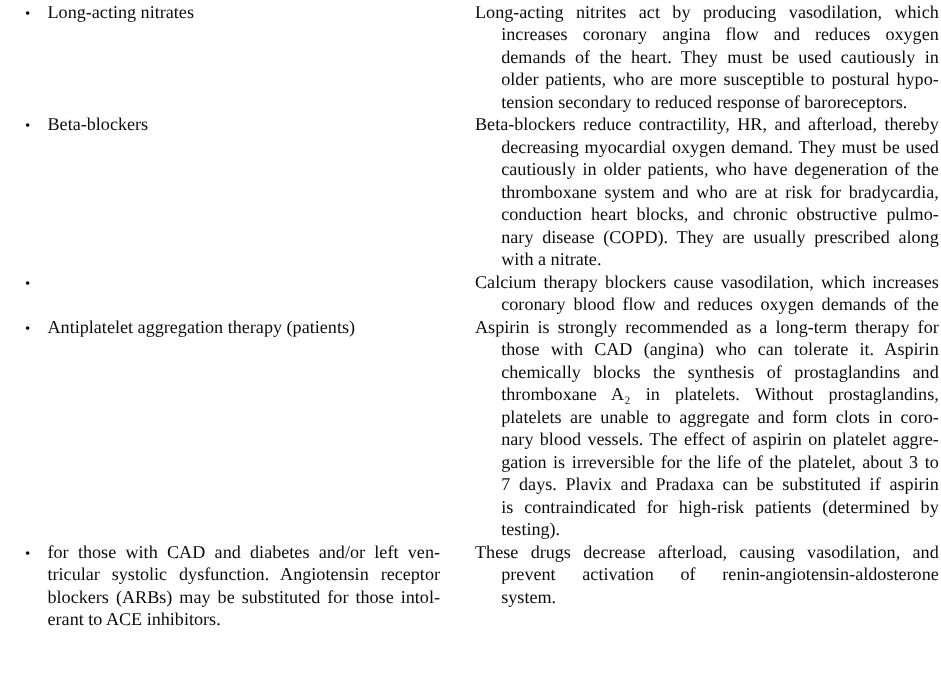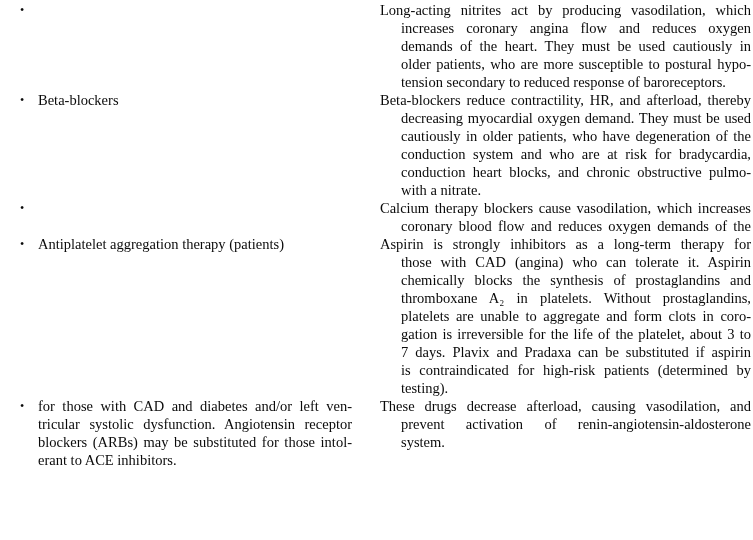--- a/index.html
+++ b/index.html
@@ -57,20 +57,23 @@
     padding-left: 21px;
   }
 </style>
 </head>
 <body>
 
 <div class="page">
   <div class="row">
     <div class="cell-left">
       <span class="bullet">•</span>
+      <div class="term">
+          <div class="ln">Long-acting nitrates</div>
+        </div>
     </div>
     <div class="cell-right">
         <div class="ln jst">Long-acting nitrites act by producing vasodilation, which</div>
         <div class="ln cont jst">increases coronary angina flow and reduces oxygen</div>
         <div class="ln cont jst">demands of the heart. They must be used cautiously in</div>
         <div class="ln cont jst">older patients, who are more susceptible to postural hypo-</div>
         <div class="ln cont">tension secondary to reduced response of baroreceptors.</div>
       </div>
   </div>
 
@@ -78,22 +81,23 @@
     <div class="cell-left">
       <span class="bullet">•</span>
       <div class="term">
           <div class="ln">Beta-blockers</div>
         </div>
     </div>
     <div class="cell-right">
         <div class="ln jst">Beta-blockers reduce contractility, HR, and afterload, thereby</div>
         <div class="ln cont jst">decreasing myocardial oxygen demand. They must be used</div>
         <div class="ln cont jst">cautiously in older patients, who have degeneration of the</div>
-        <div class="ln cont jst">conduction system and who are at risk for bradycardia,</div>
+        <div class="ln cont jst">thromboxane system and who are at risk for bradycardia,</div>
         <div class="ln cont jst">conduction heart blocks, and chronic obstructive pulmo-</div>
+        <div class="ln cont jst">nary disease (COPD). They are usually prescribed along</div>
         <div class="ln cont">with a nitrate.</div>
       </div>
   </div>
 
   <div class="row">
     <div class="cell-left">
       <span class="bullet">•</span>
     </div>
     <div class="cell-right">
         <div class="ln jst">Calcium therapy blockers cause vasodilation, which increases</div>
@@ -102,25 +106,26 @@
   </div>
 
   <div class="row">
     <div class="cell-left">
       <span class="bullet">•</span>
       <div class="term">
           <div class="ln">Antiplatelet aggregation therapy (patients)</div>
         </div>
     </div>
     <div class="cell-right">
-        <div class="ln jst">Aspirin is strongly inhibitors as a long-term therapy for</div>
+        <div class="ln jst">Aspirin is strongly recommended as a long-term therapy for</div>
         <div class="ln cont jst">those with CAD (angina) who can tolerate it. Aspirin</div>
         <div class="ln cont jst">chemically blocks the synthesis of prostaglandins and</div>
         <div class="ln cont jst">thromboxane A₂ in platelets. Without prostaglandins,</div>
         <div class="ln cont jst">platelets are unable to aggregate and form clots in coro-</div>
+        <div class="ln cont jst">nary blood vessels. The effect of aspirin on platelet aggre-</div>
         <div class="ln cont jst">gation is irreversible for the life of the platelet, about 3 to</div>
         <div class="ln cont jst">7 days. Plavix and Pradaxa can be substituted if aspirin</div>
         <div class="ln cont jst">is contraindicated for high-risk patients (determined by</div>
         <div class="ln cont">testing).</div>
       </div>
   </div>
 
   <div class="row">
     <div class="cell-left">
       <span class="bullet">•</span>

